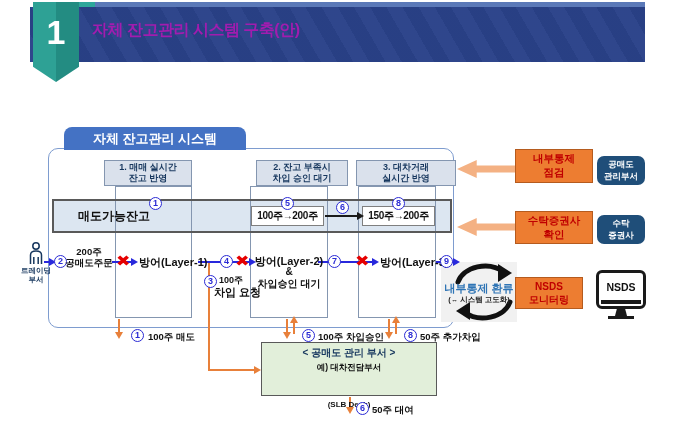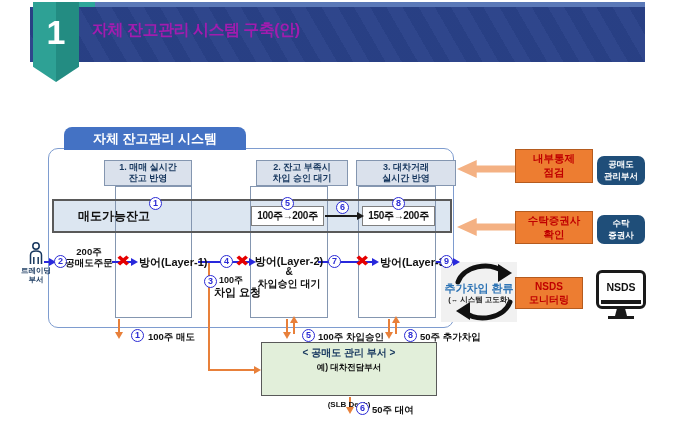--- a/index.html
+++ b/index.html
@@ -215,21 +215,21 @@
     <span>증권사</span>
   </div>
 
   <div class="abs graybg" style="left:441px;top:262px;width:76px;height:60px;"></div>
   <svg class="abs" style="left:446px;top:256px;z-index:5;" width="76" height="72" viewBox="0 0 76 72">
     <path d="M12 26 A 28 22 0 0 1 58 16" fill="none" stroke="#111" stroke-width="5" stroke-linecap="round"></path>
     <polygon points="52,8 66,17 52,26" fill="#111"></polygon>
     <path d="M64 46 A 28 22 0 0 1 18 56" fill="none" stroke="#111" stroke-width="5" stroke-linecap="round"></path>
     <polygon points="24,46 10,55 24,64" fill="#111"></polygon>
   </svg>
-  <div class="abs cyc-title ctr nw" style="left:438px;top:281px;width:82px;">추가차입 환류</div>
+  <div class="abs cyc-title ctr nw" style="left:438px;top:281px;width:82px;">내부통제 환류</div>
   <div class="abs cyc-sub ctr nw" style="left:438px;top:295px;width:82px;">(↔ 시스템 고도화)</div>
 
   <div class="abs obox ctr col" style="left:515px;top:277px;width:68px;height:32px;font-size:10px;">
     <span>NSDS</span>
     <span>모니터링</span>
   </div>
 
   <div class="abs screen ctr" style="left:596px;top:270px;width:50px;height:39px;">
     <div class="screen-label">NSDS</div>
     <div class="screen-bar"></div>

